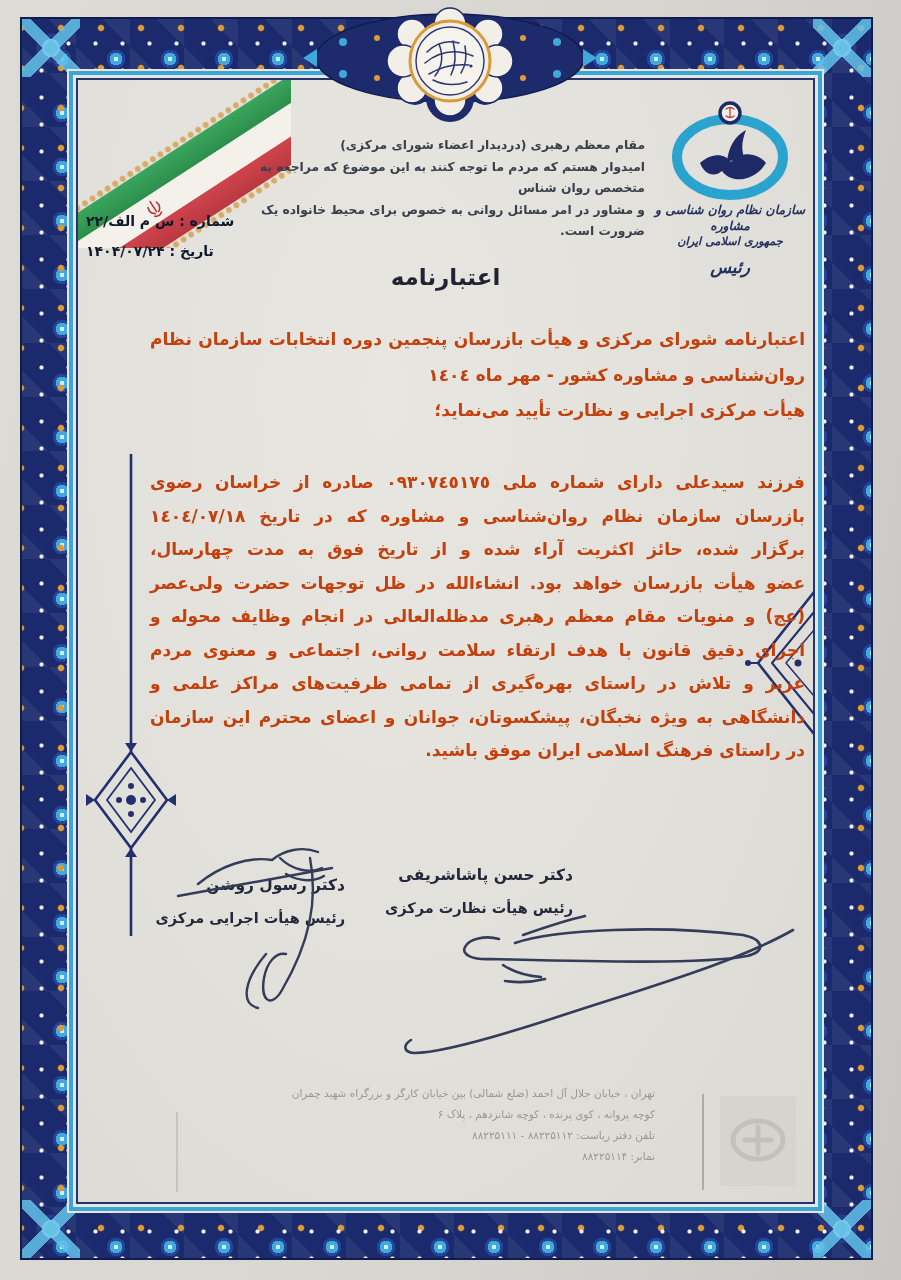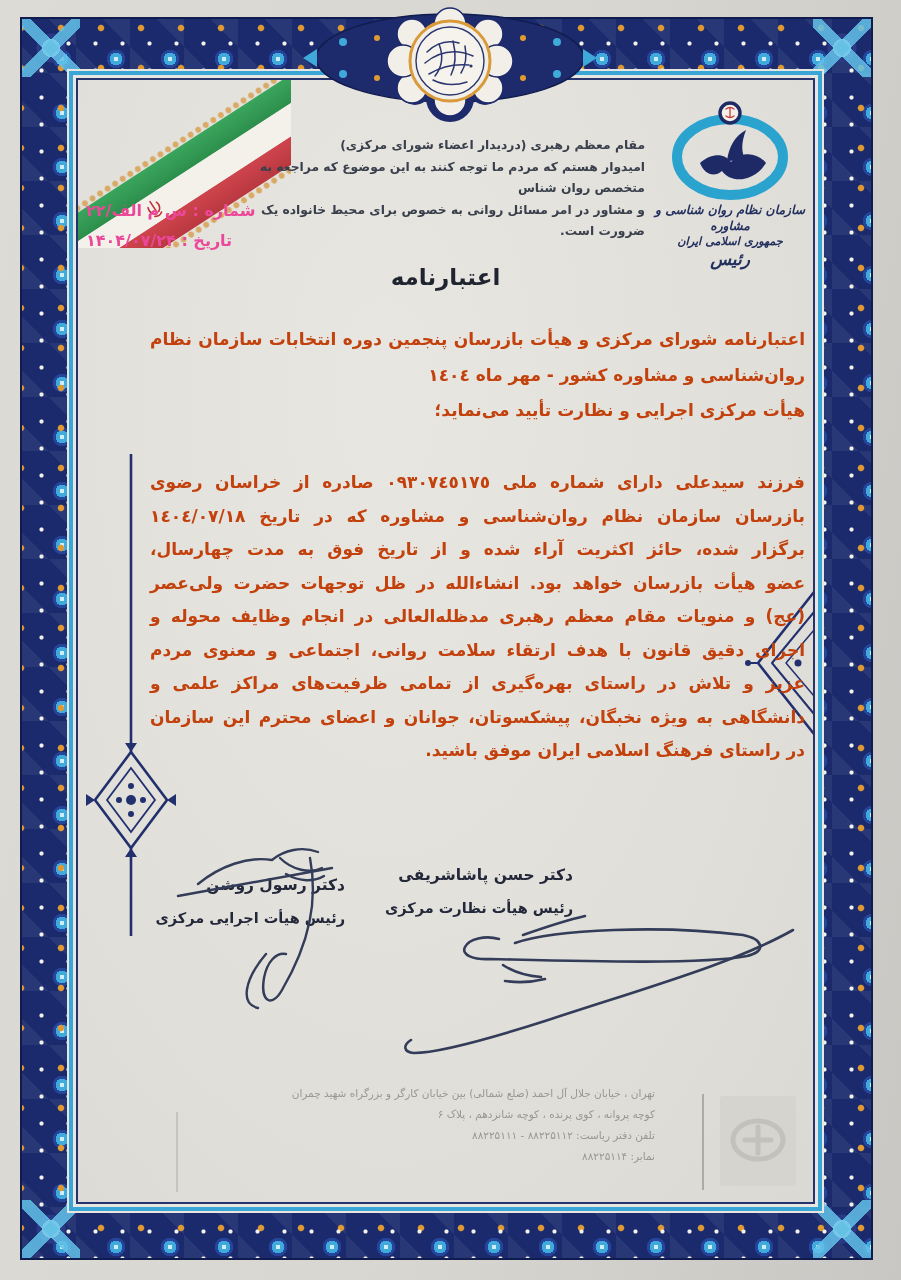--- a/index.html
+++ b/index.html
@@ -30,22 +30,22 @@
   
   .sheet{position:absolute;left:76px;top:78px;right:86px;bottom:76px;
     background:radial-gradient(ellipse at 42% 28%,#e8e6e1 0%,#e2e0db 55%,#dbd9d4 100%);
     border:2px solid #27336f;
     box-shadow:0 0 0 3px #e8e6e1,0 0 0 7px #3aa6d8,0 0 0 9px #e8e6e1;}
 
   
   .rtl{direction:rtl;unicode-bidi:embed;}
   .quote{right:256px;top:135px;text-align:right;color:#39404c;font-weight:700;
          font-size:12.3px;line-height:21.5px;width:420px;}
-  .refblk{left:86px;top:196px;text-align:left;color:#ec4899;font-weight:700;
-          font-size:16px;line-height:30px;}
+  .refblk{left:86px;top:206px;text-align:left;color:#0f172a;font-weight:700;
+          font-size:14px;line-height:30px;}
   .doc-title{left:80px;right:90px;top:264px;text-align:center;color:#1f2430;
              font-size:23px;font-weight:700;letter-spacing:1px;}
   .blk{left:150px;right:96px;color:#c2410c;font-weight:700;font-size:17px;}
   .blk .ln{line-height:33.5px;white-space:nowrap;text-align:right;}
   .blk .ln.just{white-space:normal;text-align:justify;text-align-last:justify;}
   .intro{top:322px;}
   .intro .ln{line-height:35.5px;}
   .intro .name-line{font-size:18px;}
   .main{top:466px;}
 
@@ -56,21 +56,21 @@
   .footer{right:246px;top:1083px;width:470px;text-align:right;}
   .footer .site{color:#2b7bc0;font-weight:700;font-size:13.5px;line-height:22px;direction:ltr;}
   .footer .fl{color:#9a9792;font-size:10.5px;line-height:21px;font-weight:400;}
   .vline{width:2px;background:#adaba6;}
   .vline2{width:2px;background:#c6c4bf;}
   .wm{left:720px;top:1096px;width:76px;height:90px;background:#d6d4cf;border-radius:3px;}
 
   .orgblk{left:652px;top:100px;width:156px;text-align:center;color:#23305e;}
   .orgblk .o1{font-size:12.3px;font-weight:700;font-style:italic;line-height:16px;margin-top:0;}
   .orgblk .o2{font-size:11.3px;font-weight:700;font-style:italic;line-height:15px;}
-  .orgblk .pr{font-size:17px;font-weight:700;font-style:italic;margin-top:0;}
+  .orgblk .pr{font-size:17px;font-weight:700;font-style:italic;margin-top:8px;}
 
   
   .flagclip{left:78px;top:80px;width:213px;height:168px;overflow:hidden;}
   .ribbon{position:absolute;left:-55px;top:62px;width:350px;height:76px;
           transform:rotate(-33deg);}
   .ribbon::before,.ribbon::after{content:"";position:absolute;left:0;right:0;height:8px;
       background-image:radial-gradient(circle at 50% 50%,#d9aa66 0 2.6px,rgba(217,170,102,0) 3.4px);
       background-size:9px 8px;}
   .ribbon::before{top:-8px;} .ribbon::after{bottom:-8px;}
   .stripe{width:100%;}

